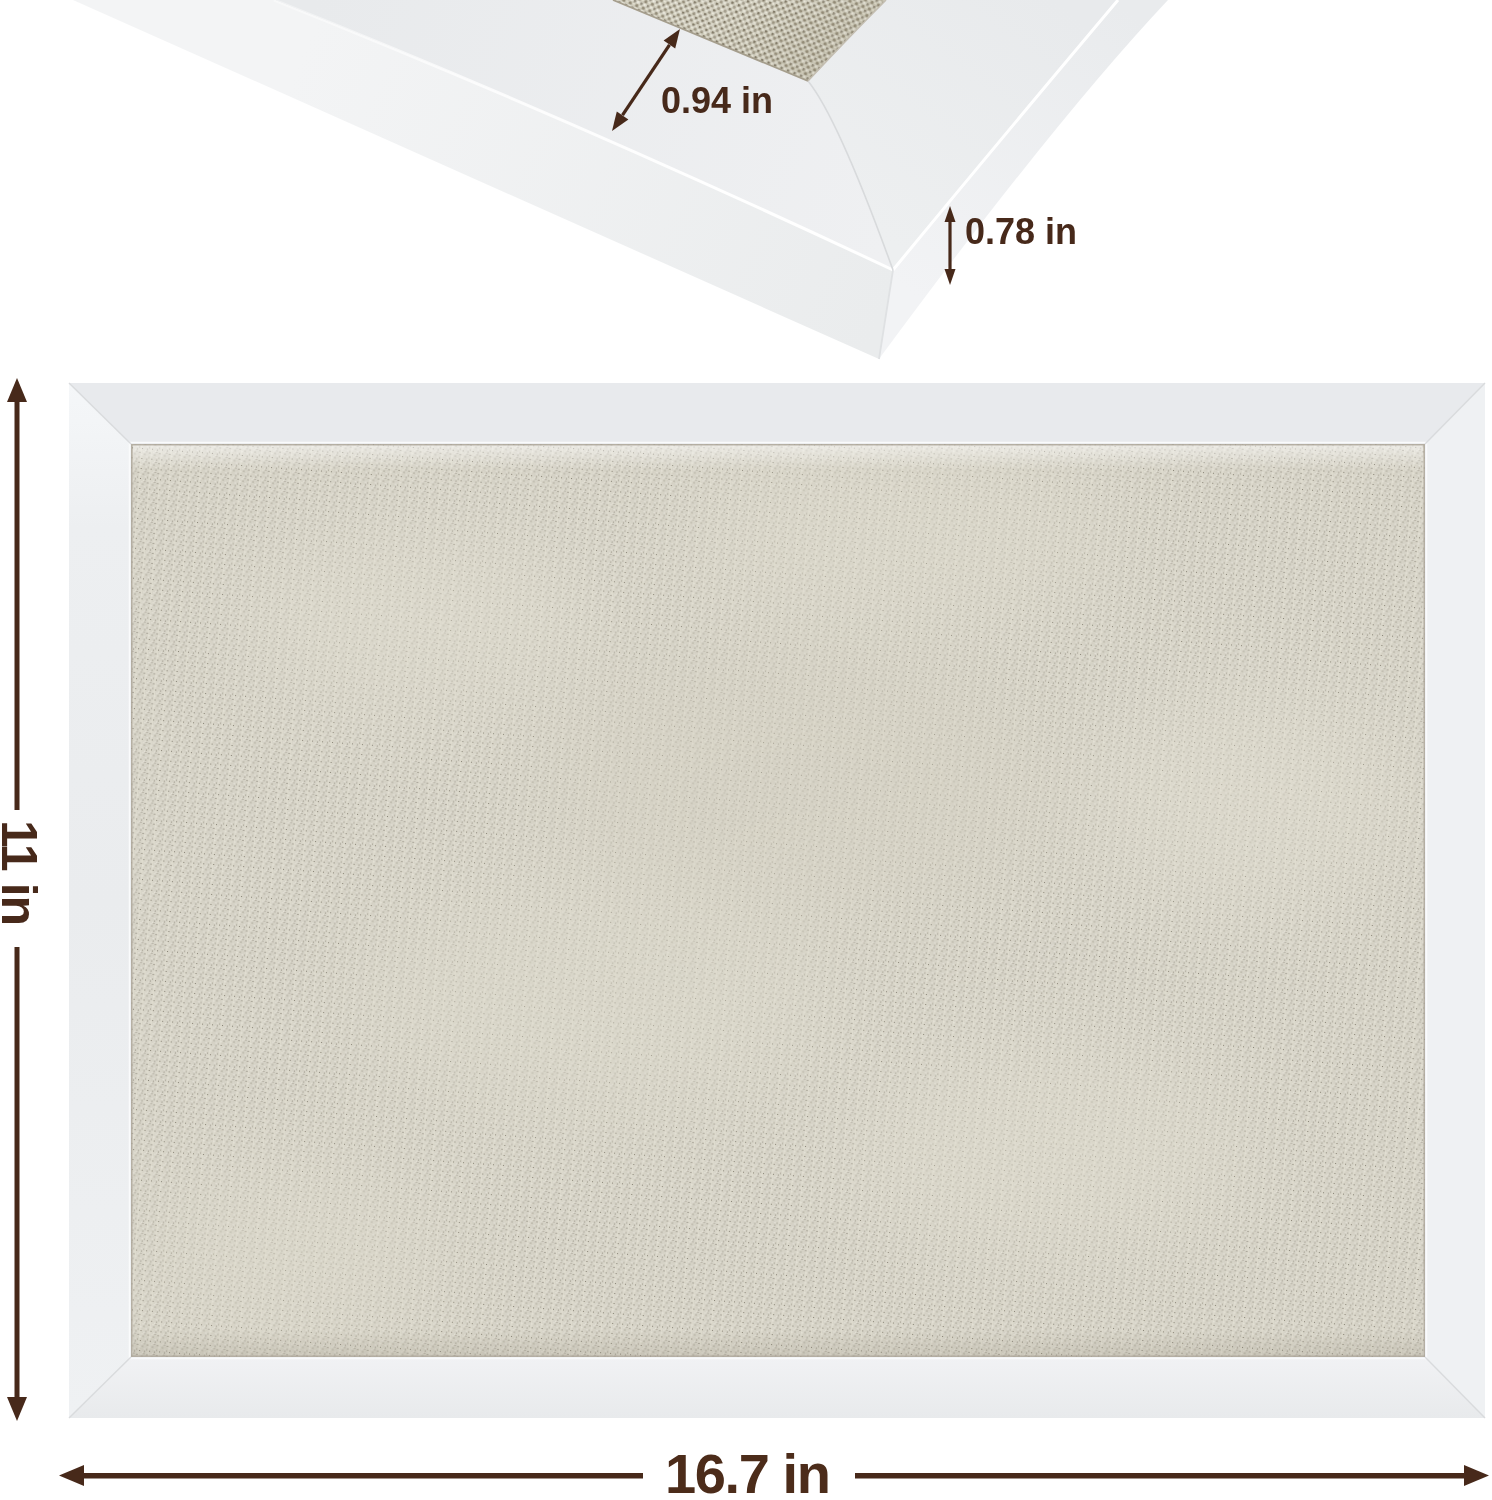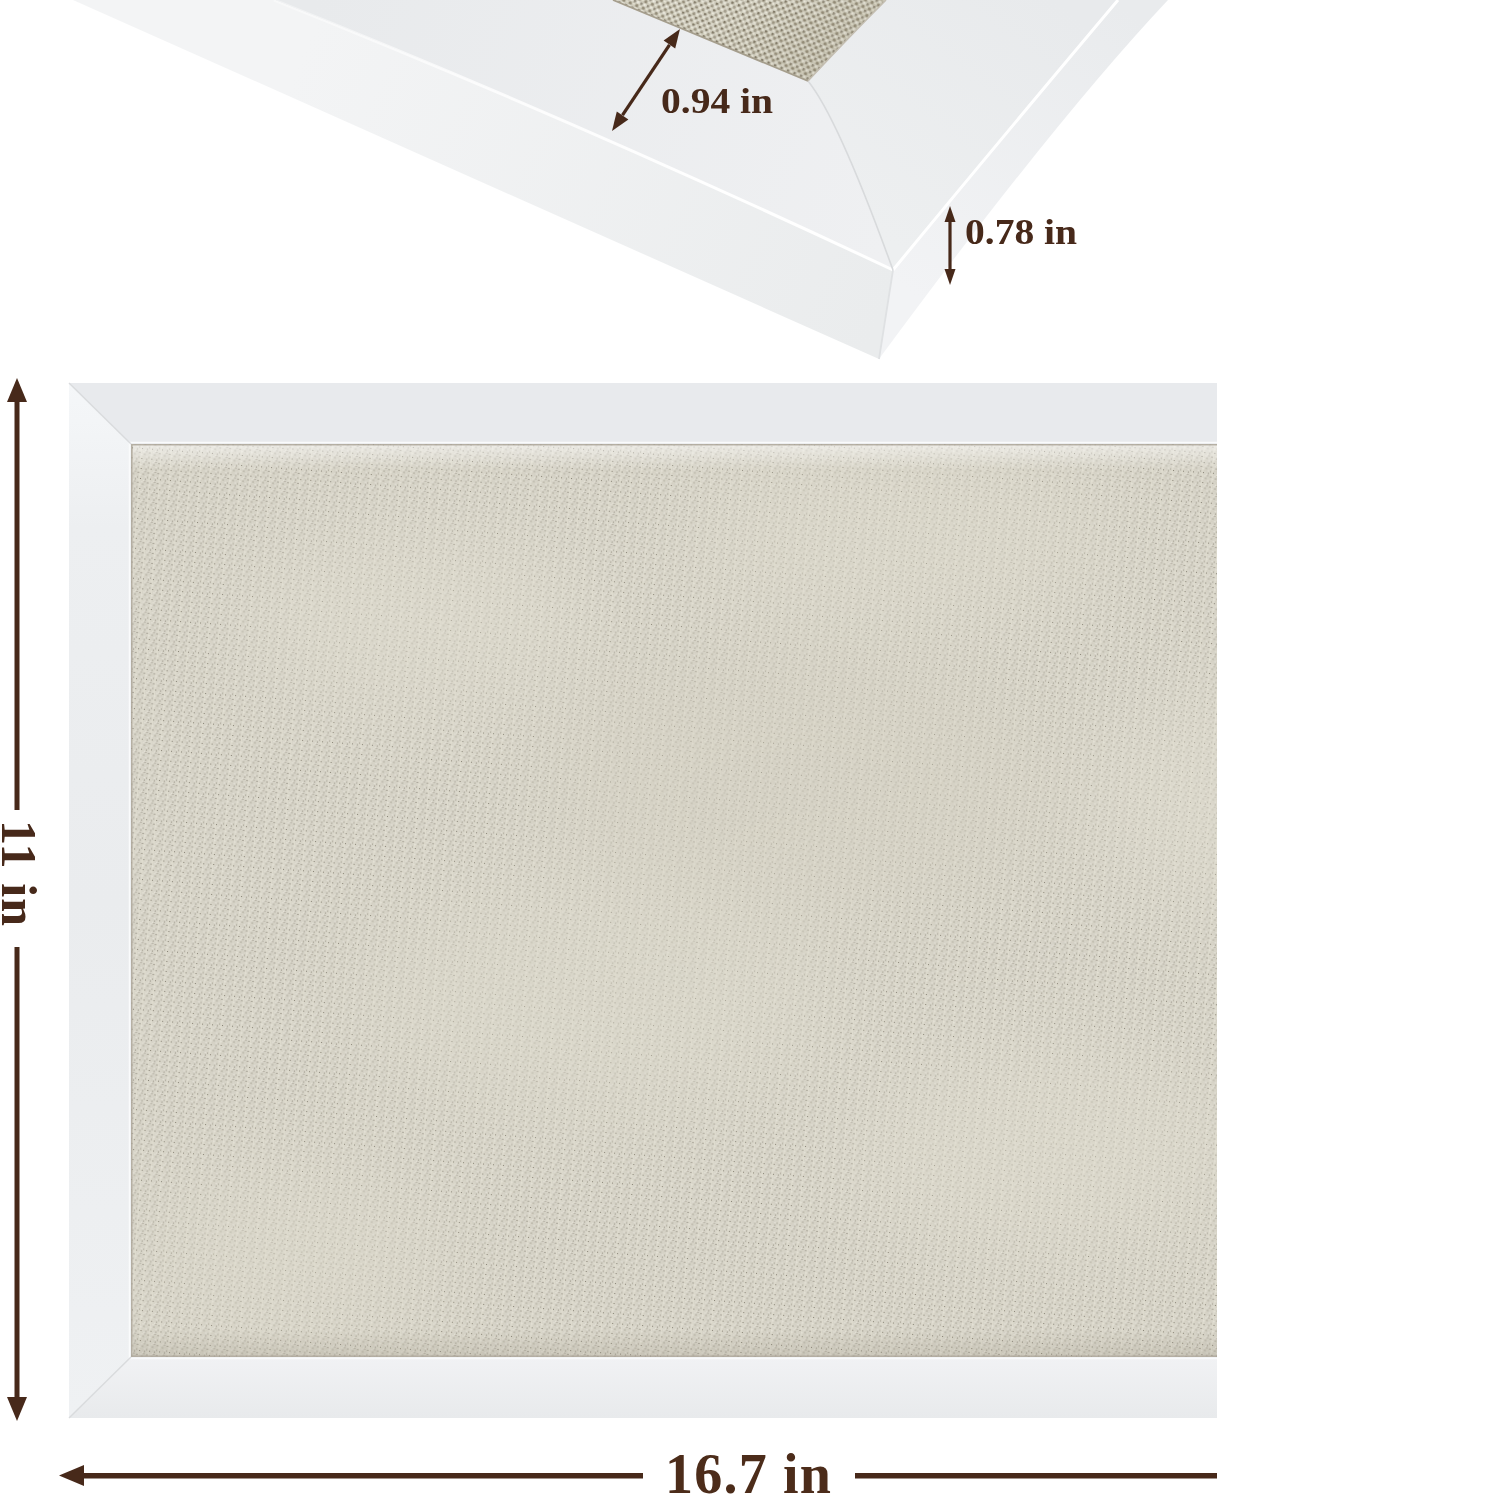--- a/index.html
+++ b/index.html
@@ -1,17 +1,17 @@
 <!DOCTYPE html>
 <html><head>
 <meta charset="utf-8">
 <style>
   html,body{margin:0;padding:0;background:#ffffff;}
-  #page{position:relative;width:1217px;height:1500px;background:#ffffff;overflow:hidden;
-        font-family:Liberation Serif, serif;}
+  #page{position:relative;width:1492px;height:1500px;background:#ffffff;overflow:hidden;
+        font-family:Liberation Sans, sans-serif;}
   svg{position:absolute;left:0;top:0;}
 </style>
 </head>
 <body>
 <div id="page">
 <svg width="1492" height="1500" viewBox="0 0 1492 1500">
   <defs>
     <filter id="soft" x="-50%" y="-50%" width="200%" height="200%">
       <feGaussianBlur stdDeviation="45"></feGaussianBlur>
     </filter>

